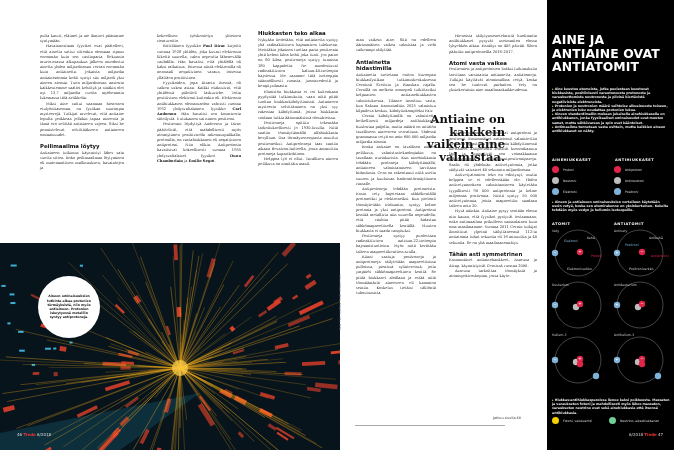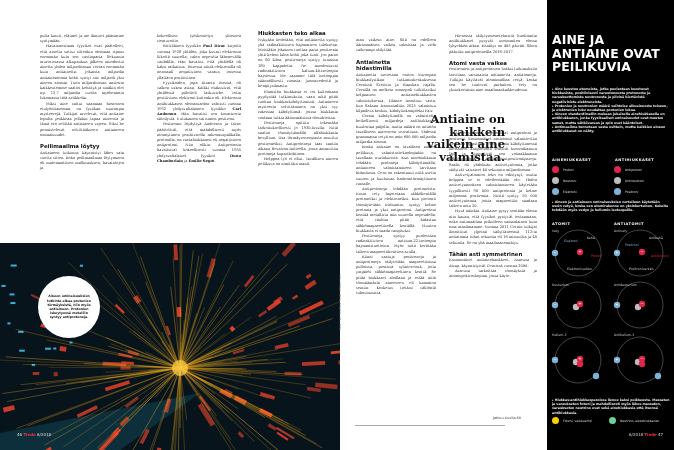--- a/index.html
+++ b/index.html
@@ -367,21 +367,21 @@
   <p>Hyvä näinkin. Antiaine pysyy sentään elossa niin kauan, että fyysikot pystyvät testaamaan, onko antimaailma prikulleen samanlainen kuin oma maailmamme. Vuonna 2011 Cernin tutkijat ilmoittivat ylpeinä säilyttäneensä 112:ta antiatomia tuhat sekuntia eli 16 minuuttia ja 40 sekuntia. Se on yhä maailmanennätys.</p>
   <h3>Tähän asti symmetrinen</h3>
   <p class="first">Ensimmäiset antiainehankkeet, Asacusa ja Atrap, käynnistyivät Cernissä vuonna 2000.</p>
   <p>Asacusa tarkoittaa törmäyksiä ja atomispektroskopiaa, jossa käyte-</p>
 </div>
 
 <div class="cont">Jatkuu sivulla 48</div>
 <div class="rule"></div>
 
 <div class="panel">
-  <h1>AINE JA ANTIAINE OVAT PEILIKUVIA</h1>
+  <h1>AINE JA ANTIAINE OVAT ANTIATOMIT</h1>
   <div class="bul" style="top:87px;">
     <div><span class="tri">▸ </span><span>Aine koostuu atomeista, jotka puolestaan koostuvat hiukkasista, positiivisesti varautuneesta protonesta ja varauksettomista neutronesta ja pilvinä kiertävistä negatiivisista elektroneista.</span></div>
     <div><span class="tri">▸ </span><span>Protonien ja neutronien määrä vaihtelee alkuaineesta toiseen, ja elektronien luku noudattaa protonien lukua.</span></div>
     <div><span class="tri">▸ </span><span>Aineen standardimallin mukaan jokaisella ainehiukkasella on antihiukkanen, jonka fyysikaaliset ominaisuudet ovat muuten samat, mutta sähkövaraus ja spin ovat käänteiset.</span></div>
     <div><span class="tri">▸ </span><span>Antimaailma tunnetaan vasta osittain, mutta kaikkien aineen antihiukkaset on nähty.</span></div>
   </div>
 
   <div class="heads">
     <span style="left:0;top:0">AINEHIUKKASET</span>
     <span style="left:63px;top:0">ANTIHIUKKASET</span>

